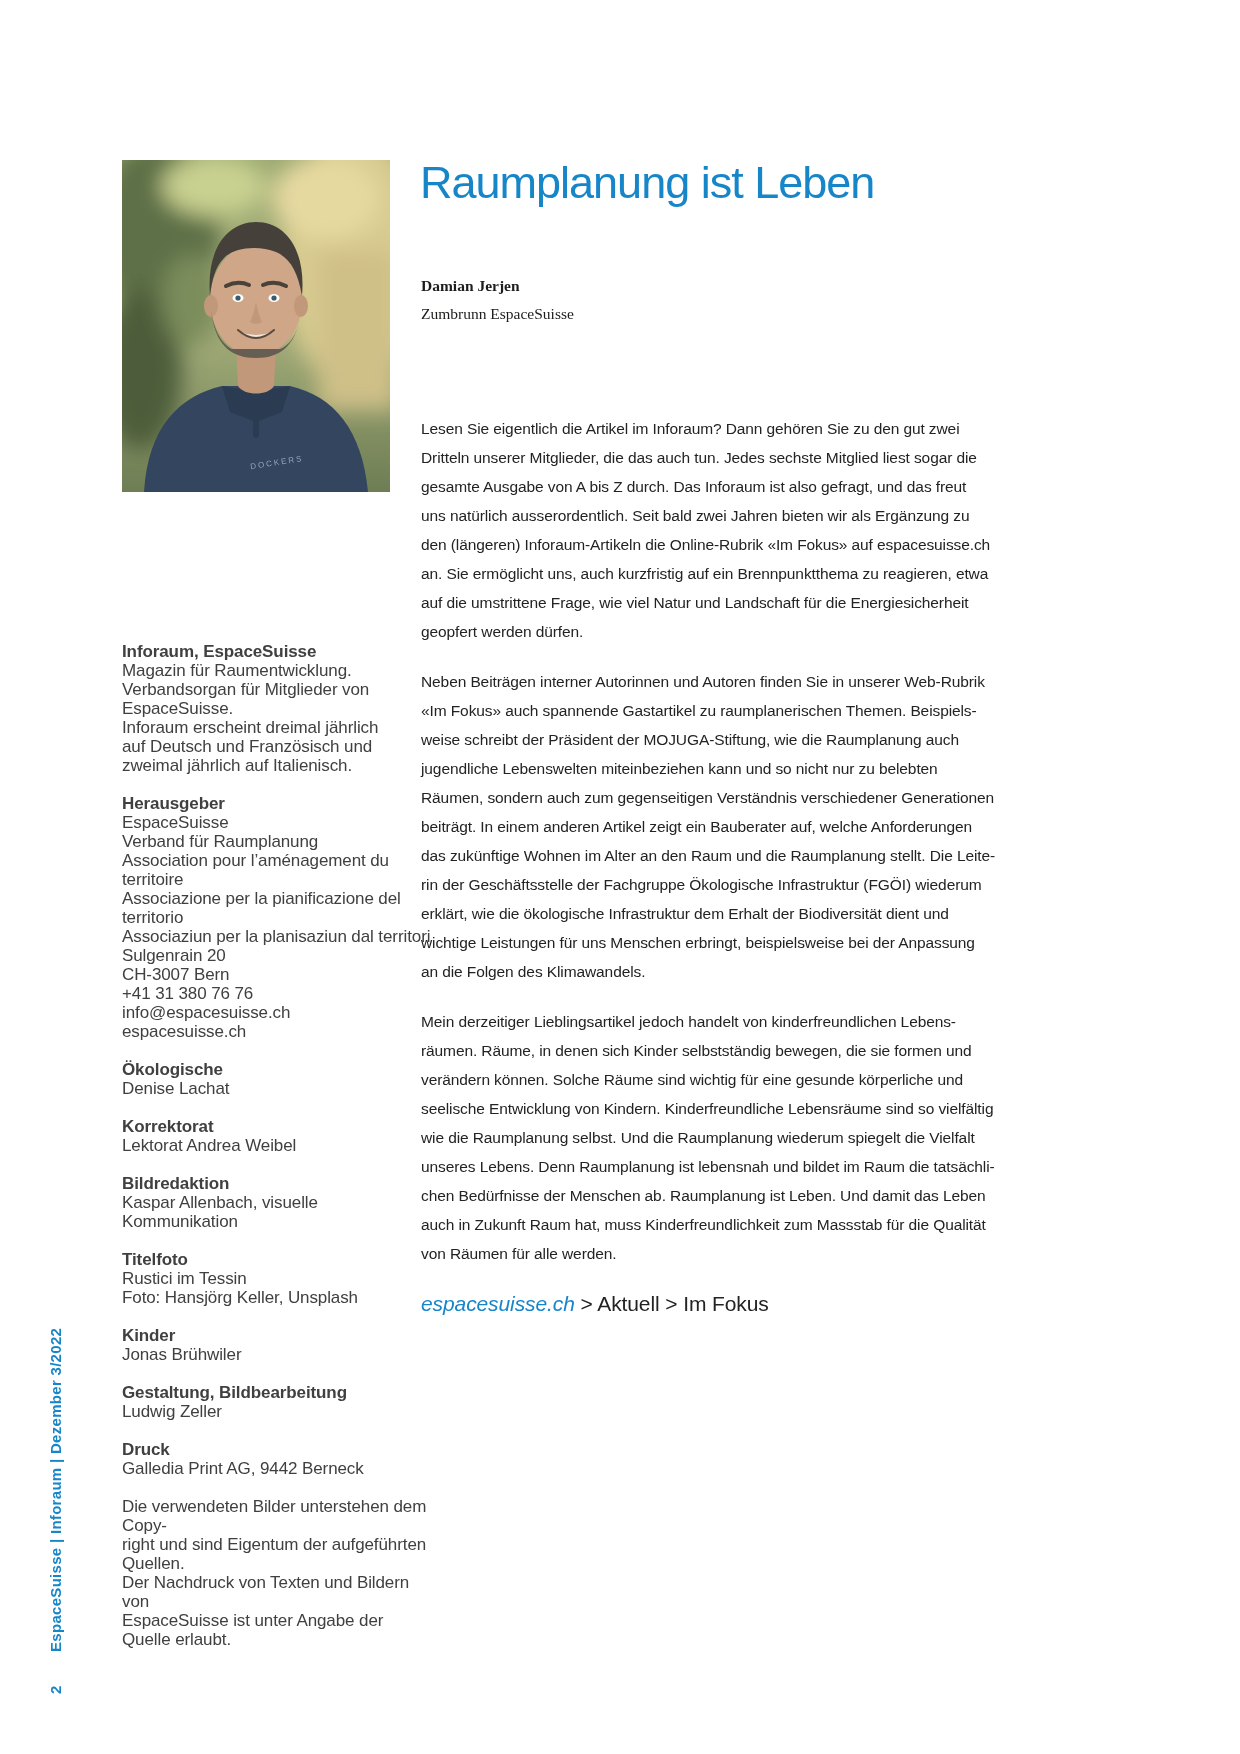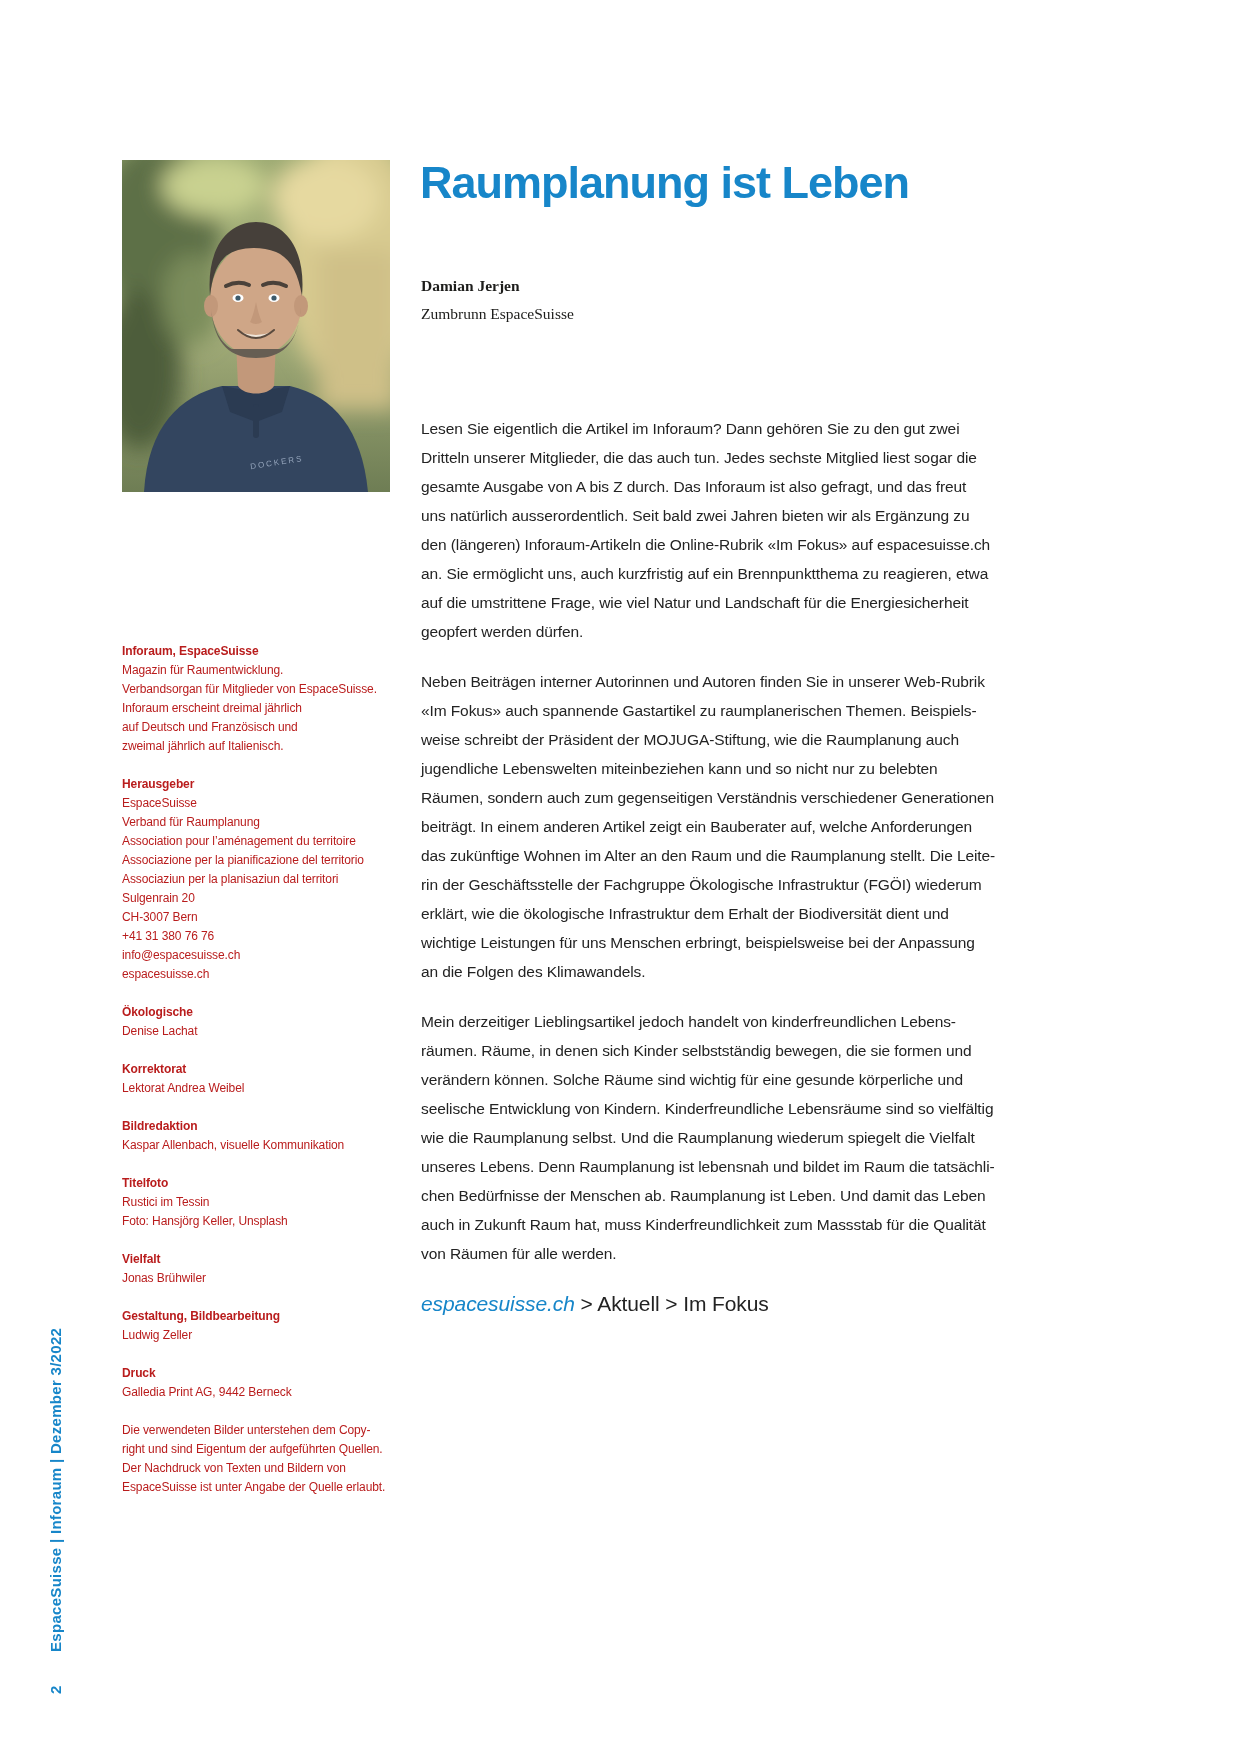--- a/index.html
+++ b/index.html
@@ -4,21 +4,21 @@
 <style>
   html,body{margin:0;padding:0;background:#e8e8e8;}
   .page{
     position:relative;width:1240px;height:1754px;margin:0 auto;
     background:#ffffff;overflow:hidden;
     font-family:"Liberation Sans",sans-serif;color:#1d1d1b;
   }
   
   .page-title{
     position:absolute;left:420px;top:158px;margin:0;
-    font-size:45px;line-height:1.1;font-weight:bold;letter-spacing:-1px;
+    font-size:45px;line-height:1.1;font-weight:normal;letter-spacing:-1px;
     color:#1786c9;
   }
   .author-block{position:absolute;left:421px;top:272px;font-size:15.5px;line-height:28px;font-family:Liberation Serif, serif;}
   .author-name{font-weight:bold;}
   .article{
     position:absolute;left:421px;top:414px;width:660px;
     font-size:15.5px;line-height:29px;letter-spacing:-0.1px;color:#232323;
   }
   .article p{margin:0 0 21px 0;white-space:pre-line;}
   .link-line{margin-top:0;font-size:21px;line-height:29px;}
@@ -29,21 +29,21 @@
     position:absolute;left:122px;top:160px;width:268px;height:332px;overflow:hidden;
     background:#8a9a6a;
   }
   .shirt-label{
     position:absolute;left:128px;top:298px;
     font-size:8px;letter-spacing:2px;color:#93a3ba;
     transform:rotate(-9deg);
   }
   .imprint{
     position:absolute;left:122px;top:642px;width:310px;
-    font-size:12px;line-height:19px;letter-spacing:-0.1px;color:#b91c1c;
+    font-size:17px;line-height:19px;letter-spacing:-0.1px;color:#404040;
   }
   .imprint-section{margin:0 0 19px 0;}
   .imprint-title{font-weight:bold;}
   .imprint-body{white-space:pre-line;}
   .imprint-copyright{white-space:pre-line;}
   
   .edge-edition{
     position:absolute;left:47px;top:1652px;
     transform:rotate(-90deg);transform-origin:0 0;
     white-space:nowrap;
@@ -185,21 +185,21 @@
     <div class="imprint-section">
       <div class="imprint-title">Bildredaktion</div>
       <div class="imprint-body">Kaspar Allenbach, visuelle Kommunikation</div>
     </div>
     <div class="imprint-section">
       <div class="imprint-title">Titelfoto</div>
       <div class="imprint-body">Rustici im Tessin
 Foto: Hansjörg Keller, Unsplash</div>
     </div>
     <div class="imprint-section">
-      <div class="imprint-title">Vielfalt</div>
+      <div class="imprint-title">Kinder</div>
       <div class="imprint-body">Jonas Brühwiler</div>
     </div>
     <div class="imprint-section">
       <div class="imprint-title">Gestaltung, Bildbearbeitung</div>
       <div class="imprint-body">Ludwig Zeller</div>
     </div>
     <div class="imprint-section">
       <div class="imprint-title">Druck</div>
       <div class="imprint-body">Galledia Print AG, 9442 Berneck</div>
     </div>

